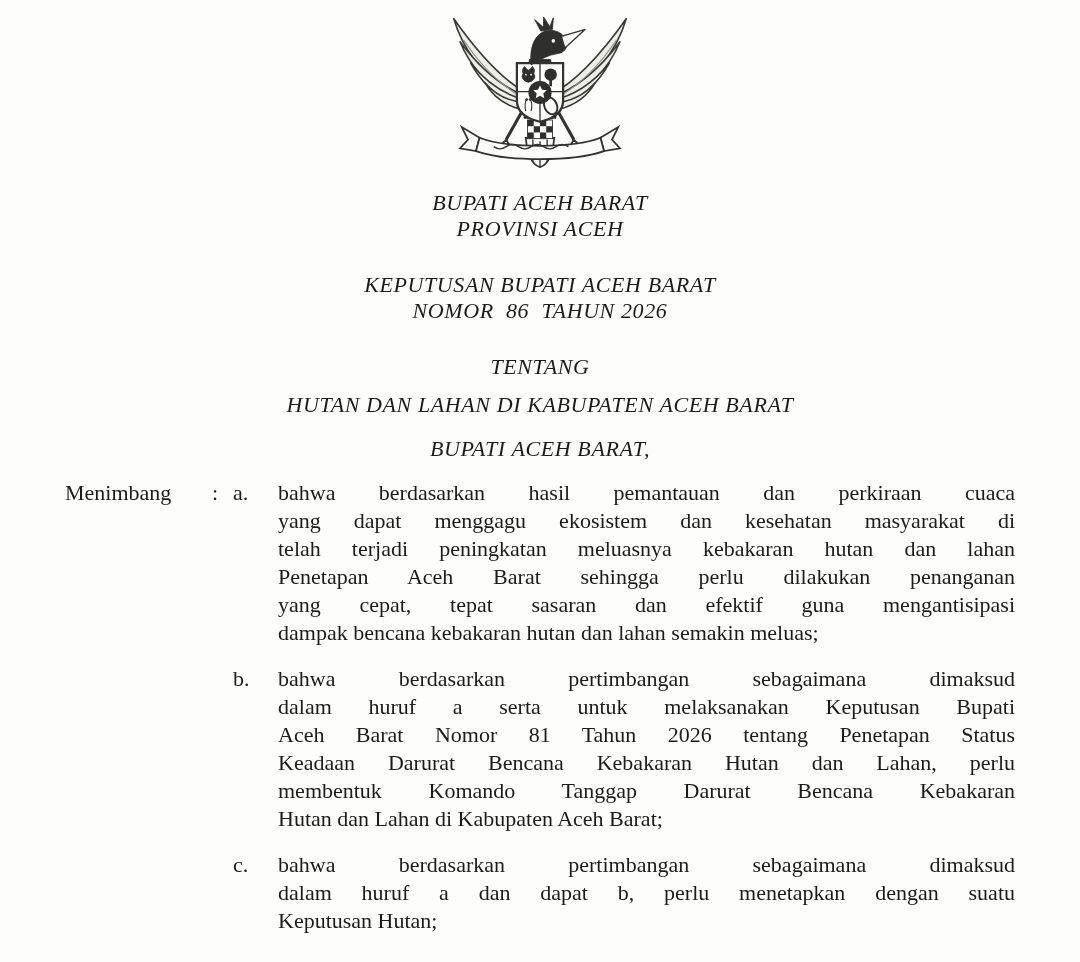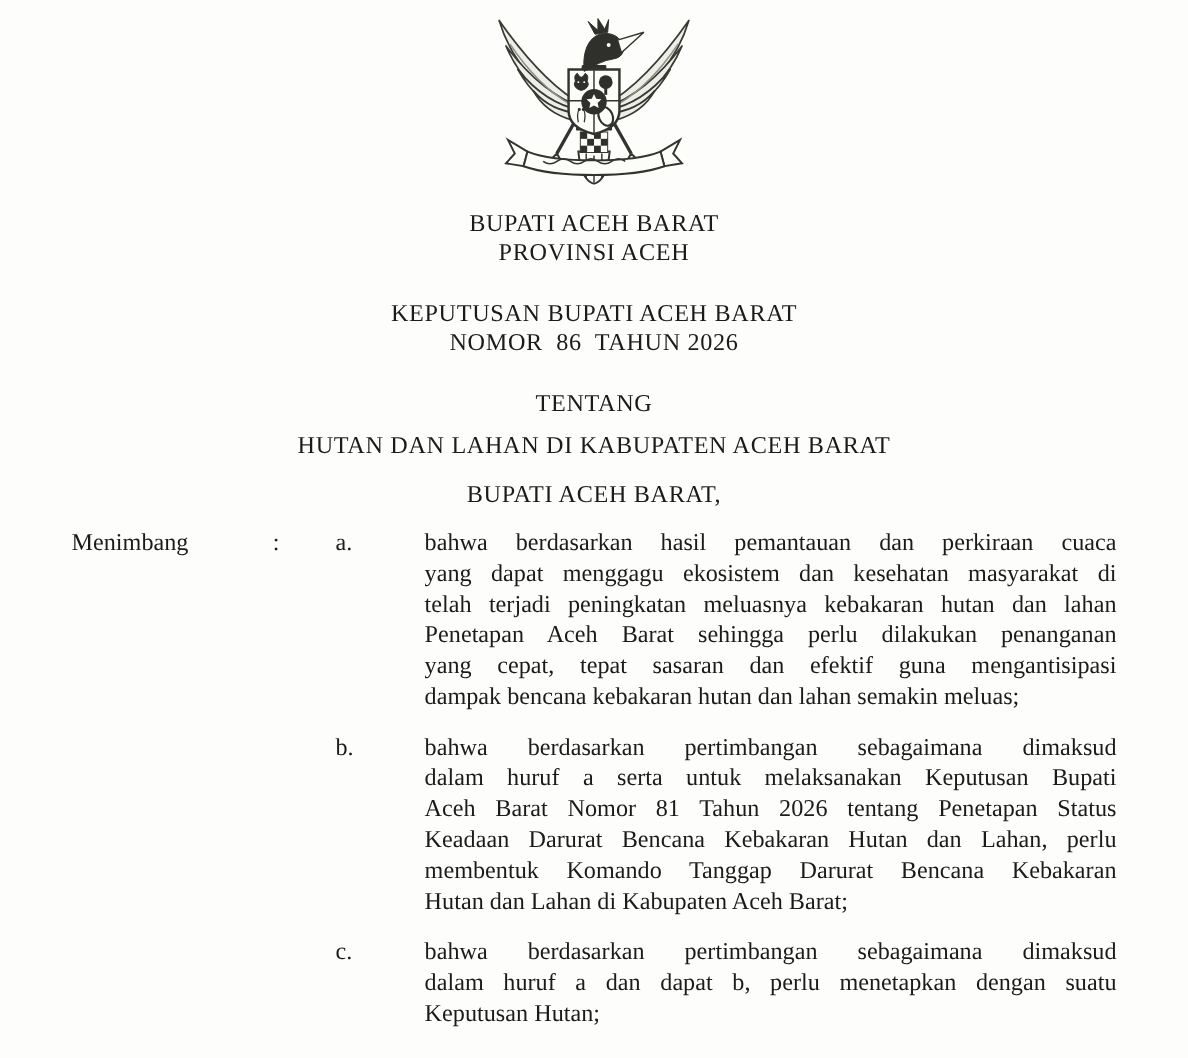--- a/index.html
+++ b/index.html
@@ -11,35 +11,34 @@
     color: #1b1b1b;
     overflow: hidden;
   }
   .page { width: 1080px; height: 962px; overflow: hidden; position: relative; }
 
   
   .emblem-wrap { display: flex; justify-content: center; padding-top: 8px; }
   svg.emblem { width: 178px; height: 160px; }
 
   
-  .center-block { text-align: center; font-size: 22px; line-height: 26px; letter-spacing: 0.6px; }
+  .center-block { text-align: center; font-size: 22px; line-height: 26px; letter-spacing: 0.6px; font-style: italic; }
   .org-block { margin-top: 22px; }
   .doc-block { margin-top: 30px; }
   .doc-number { white-space: pre-wrap; }
   .tentang-block { margin-top: 30px; }
   .subject-block { margin-top: 12px; }
   .issuer-block { margin-top: 18px; }
 
   
   .considering { margin: 17px 65px 0 65px; font-size: 22px; line-height: 28px; }
   .row {
     display: grid;
     grid-template-columns: 132px 36px 45px 1fr;
     margin-bottom: 18px;
-    gap: 36px;
   }
   .row:last-child { margin-bottom: 0; }
   .c-label { text-align: left; }
   .c-colon { text-align: center; }
   .c-letter { text-align: left; }
   .jline { text-align: justify; text-align-last: justify; }
   .jline.last { text-align-last: left; }
 
   
   .ink-stroke { stroke: #33332f; fill: none; }

